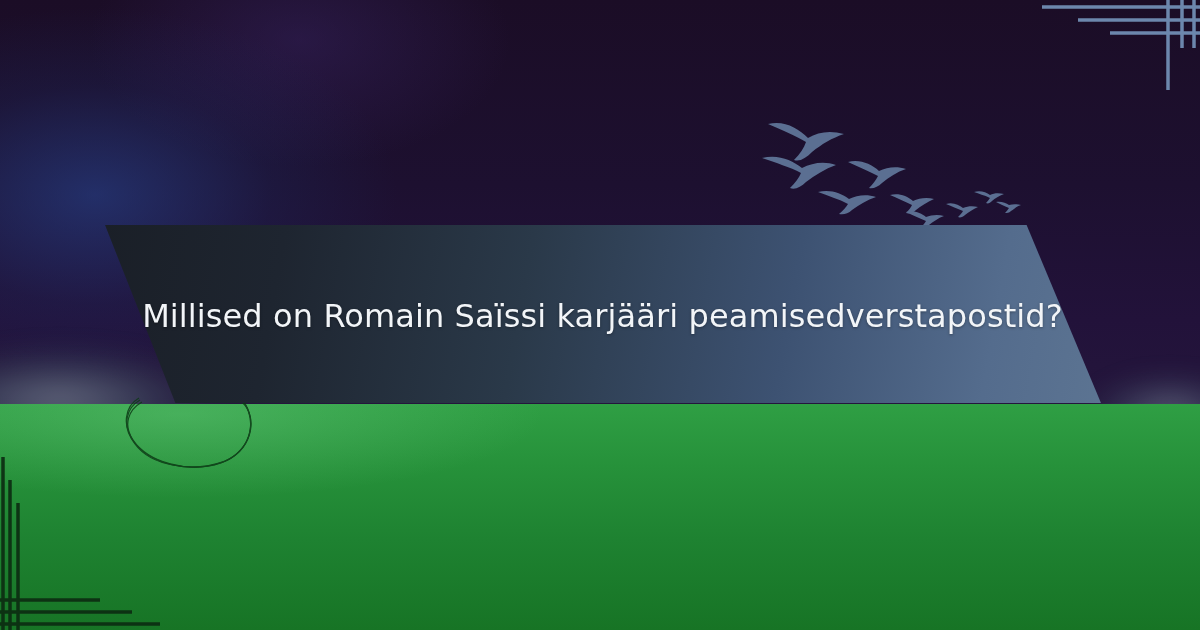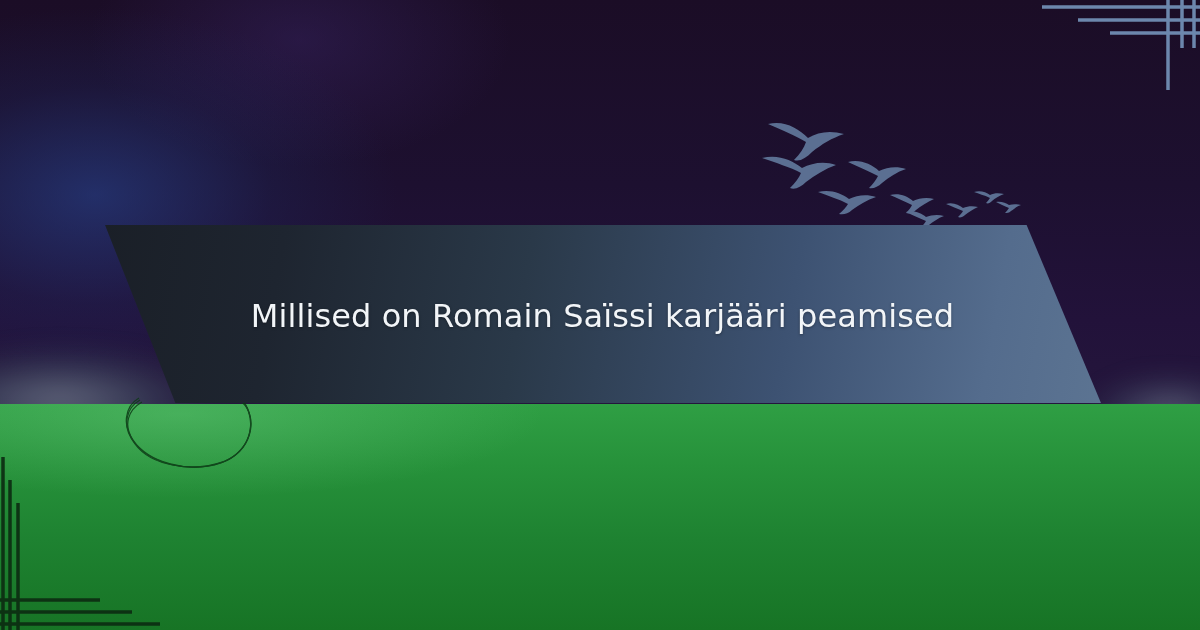--- a/index.html
+++ b/index.html
@@ -168,15 +168,16 @@
       <line x1="0" y1="165" x2="100" y2="165"></line>
       <line x1="0" y1="177" x2="132" y2="177"></line>
       <line x1="0" y1="189" x2="160" y2="189"></line>
     </g>
   </svg>
 
   <div class="banner"></div>
 
   <div class="banner-text">
     <div class="banner-line">Millised on Romain Saïssi karjääri peamised</div>
+    <div class="banner-line">verstapostid?</div>
   </div>
 
 </div>
 
 </body></html>

